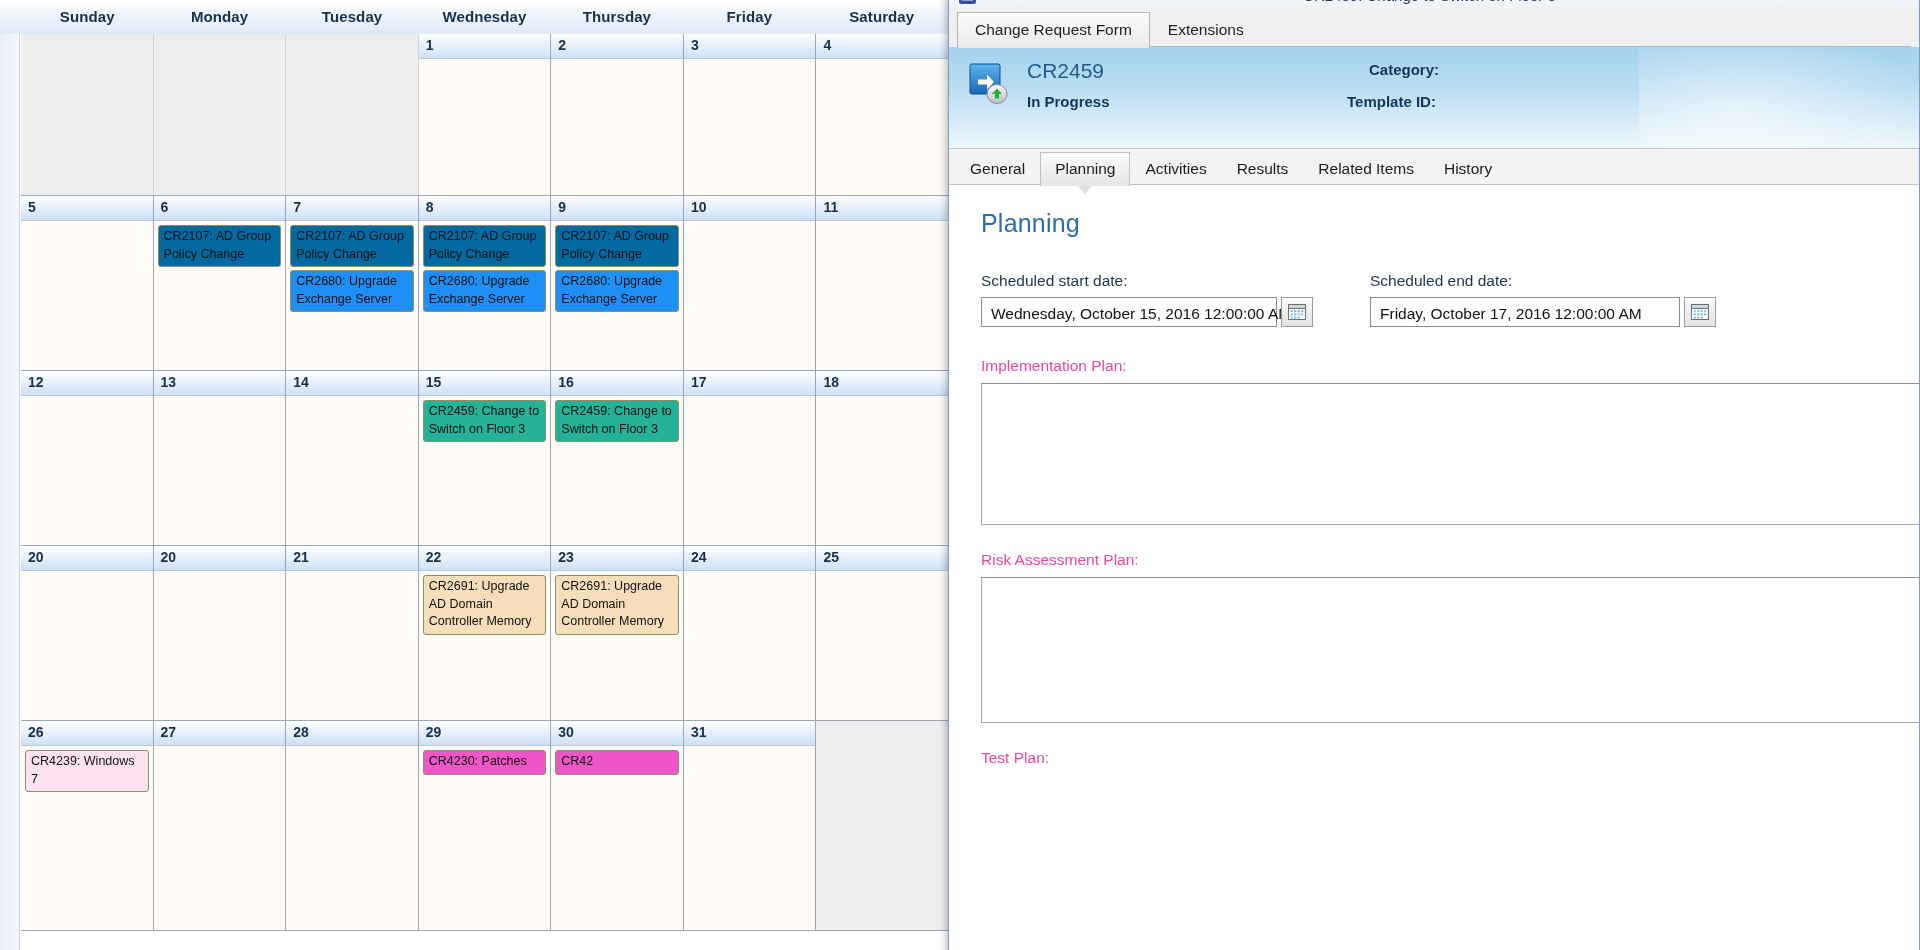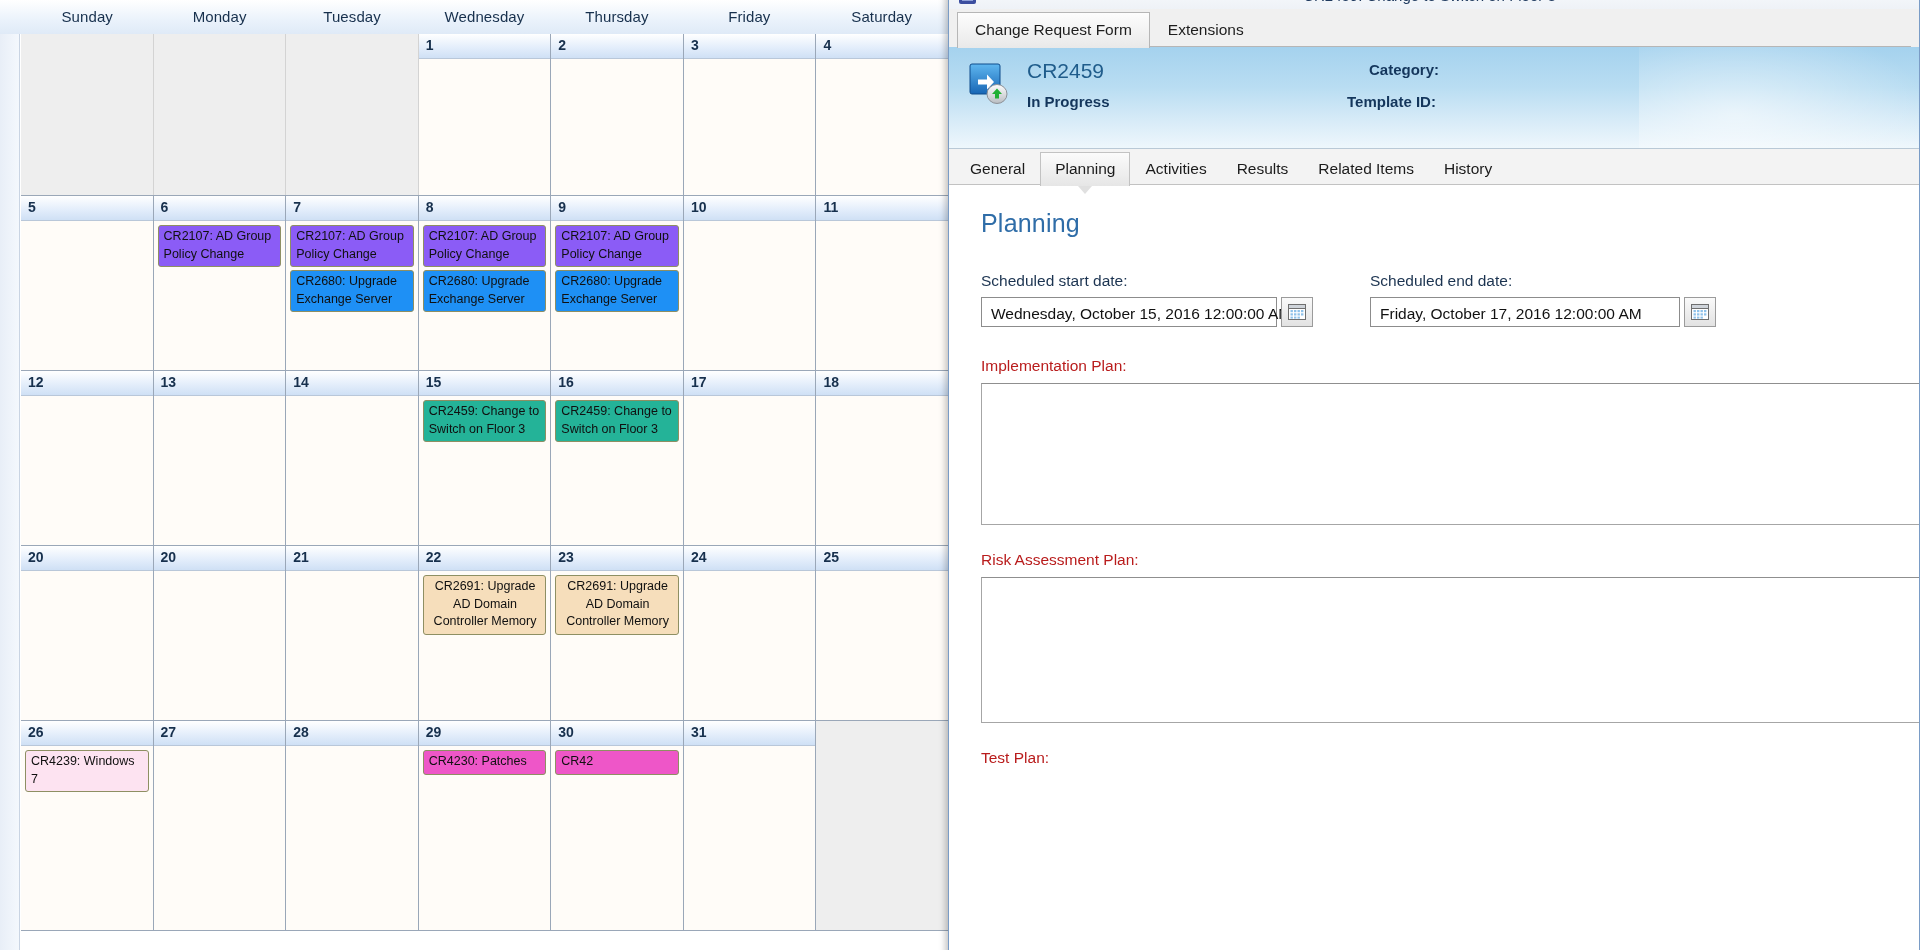--- a/index.html
+++ b/index.html
@@ -28,21 +28,21 @@
   .cal-header {
     position: absolute; left: 0; top: 0; width: 948px; height: 34px;
     background: linear-gradient(to bottom,#ffffff 0%,#eaf2fb 60%,#dfeaf7 100%);
     display: flex;
   }
   .cal-header .hdr-gutter { width: 21px; flex: 0 0 21px; }
   .cal-header .dow {
     flex: 1 1 0;
     text-align: center;
     font-size: 15px;
-    font-weight: normal;
+    font-weight: bold;
     color: #17304d;
     line-height: 34px;
     letter-spacing: .1px;
   }
   .cal-body {
     position: absolute; left: 21px; top: 34px;
     width: 927px; height: 916px;
   }
   .cal-row {
     display: flex;
@@ -74,24 +74,24 @@
     border: 1px solid #8e8f63;
     border-radius: 3px;
     font-size: 12.5px;
     line-height: 17.5px;
     color: #101010;
     padding: 2px 4px 3px 5px;
     margin-bottom: 3px;
     white-space: normal;
     overflow: hidden;
   }
-  .evt.lightblue { background: #8b5cf6; }
+  .evt.lightblue { background: #0369a1; }
   .evt.blue      { background: #1e90f5; }
   .evt.teal      { background: #24b398; }
-  .evt.tan       { background: #f6debb; text-align: center; }
+  .evt.tan       { background: #f6debb; }
   .evt.pink      { background: #fde3f1; }
   .evt.magenta   { background: #ee56c8; }
 
   
   #panel {
     position: absolute; left: 948px; top: -20px;
     width: 972px; height: 990px;
     background: #f0f0f0;
     border: 1px solid #7a9cc6;
     box-shadow: -3px 0 6px rgba(0,0,0,.22);
@@ -238,21 +238,21 @@
   .date-input.start { width: 296px; }
   .date-input.end   { width: 310px; }
   .cal-btn {
     width: 32px; height: 30px; margin-left: 4px;
     background: linear-gradient(to bottom,#fafafa,#e2e2e2);
     border: 1px solid #9b9b9b;
     display: flex; align-items: center; justify-content: center;
   }
   .cal-glyph { width: 20px; height: 20px; display:block; }
 
-  .ta-label { font-size: 15.5px; color: #b91c1c; margin: 0 0 8px 0; }
+  .ta-label { font-size: 15.5px; color: #ec4899; margin: 0 0 8px 0; }
   .textarea {
     background: #ffffff;
     border: 1px solid #a6a6a6;
     border-top-color: #8f8f8f;
     height: 142px;
     margin-bottom: 26px;
     width: 940px;
   }
   .textarea.risk { height: 146px; }
 </style>

